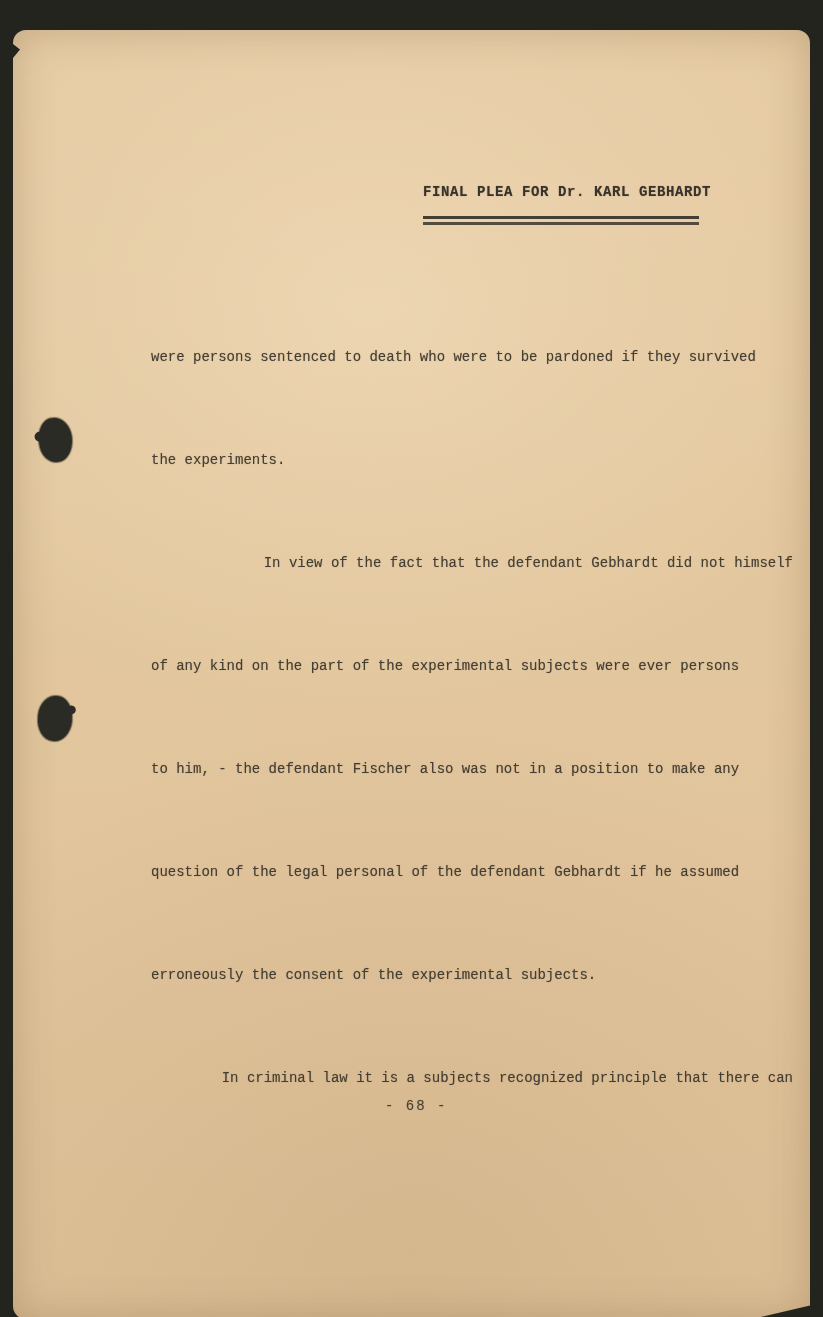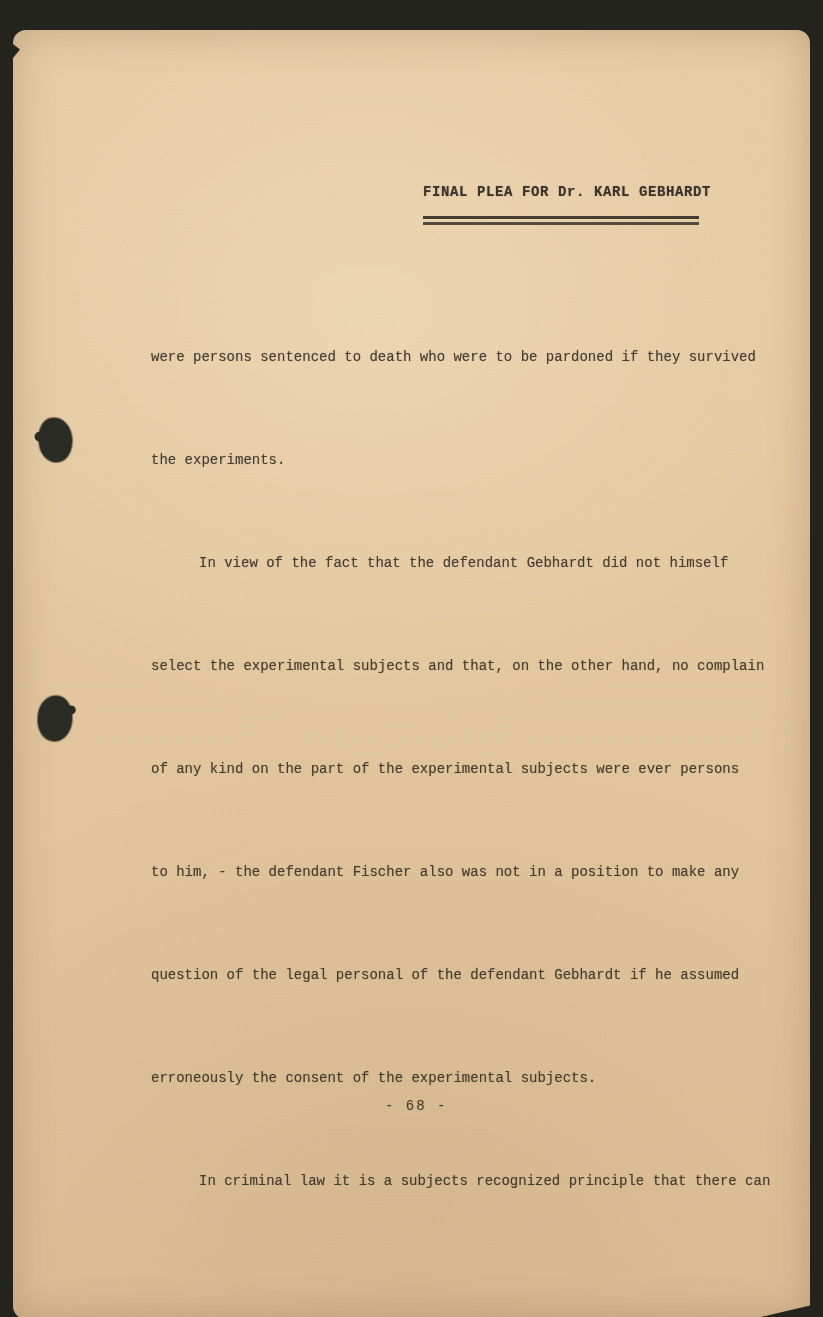--- a/index.html
+++ b/index.html
@@ -56,21 +56,21 @@
     left: 130px;
     top: 241px;
     width: 650px;
     font-size: 14px;
     line-height: 34.35px;
     color: rgba(56,52,44,0.9);
     text-shadow: 0 0 1px rgba(70,62,48,0.45);
     white-space: pre;
   }
   .line { height: 34.35px; margin-left: 8px; }
-  .line.indent { padding-left: 48px; }
+  .line.indent { padding-left: 48px; text-align: right; }
   .page-number {
     position: absolute;
     left: 372px;
     top: 1068px;
     font-size: 14px;
     letter-spacing: 2px;
     color: rgba(60,56,46,0.88);
     text-shadow: 0 0 1px rgba(70,62,48,0.4);
     white-space: nowrap;
   }
@@ -140,21 +140,20 @@
 <div class="stage">
   <div class="paper">
 
     <div class="header-title">FINAL PLEA FOR Dr. KARL GEBHARDT</div>
     <div class="header-rule"></div>
 
     <div class="body-text">
       <div class="line">were persons sentenced to death who were to be pardoned if they survived</div>
       <div class="line">the experiments.</div>
       <div class="line indent">In view of the fact that the defendant Gebhardt did not himself</div>
-      <div class="line">select the experimental subjects and that, on the other hand, no complain</div>
       <div class="line">of any kind on the part of the experimental subjects were ever persons</div>
       <div class="line">to him, - the defendant Fischer also was not in a position to make any</div>
       <div class="line">question of the legal personal of the defendant Gebhardt if he assumed</div>
       <div class="line">erroneously the consent of the experimental subjects.</div>
       <div class="line indent">In criminal law it is a subjects recognized principle that there can</div>
       
       
       
       
       

